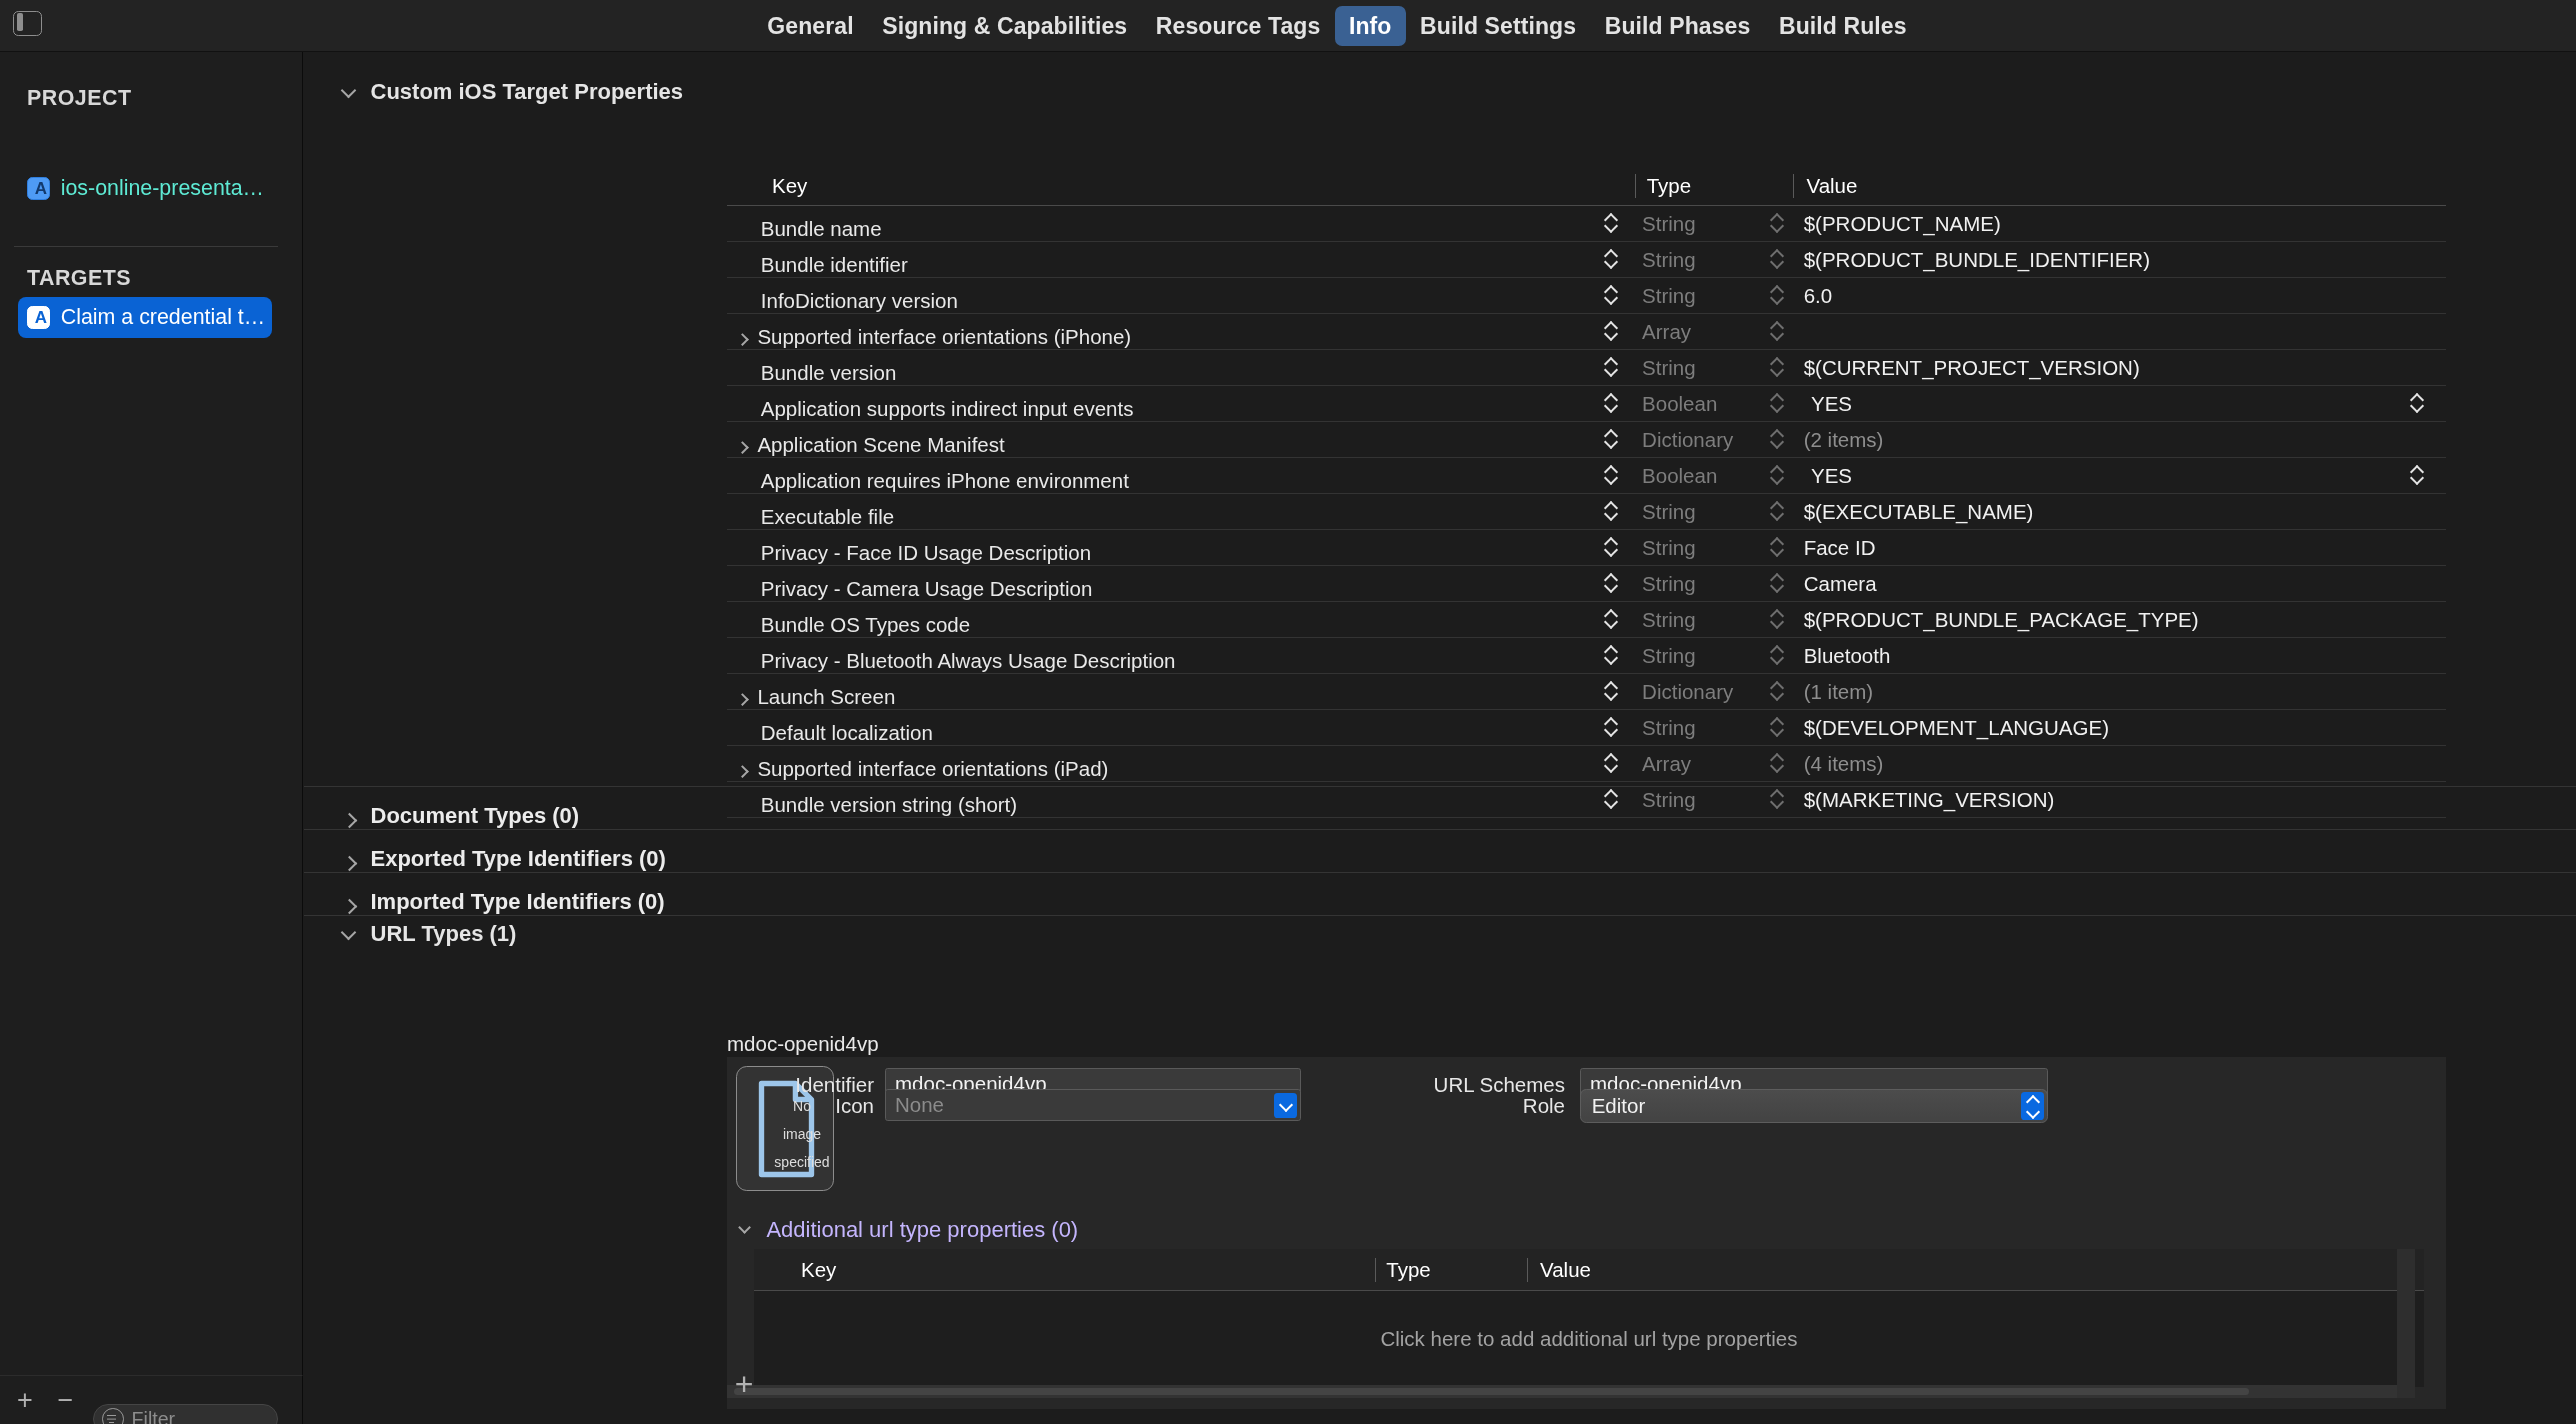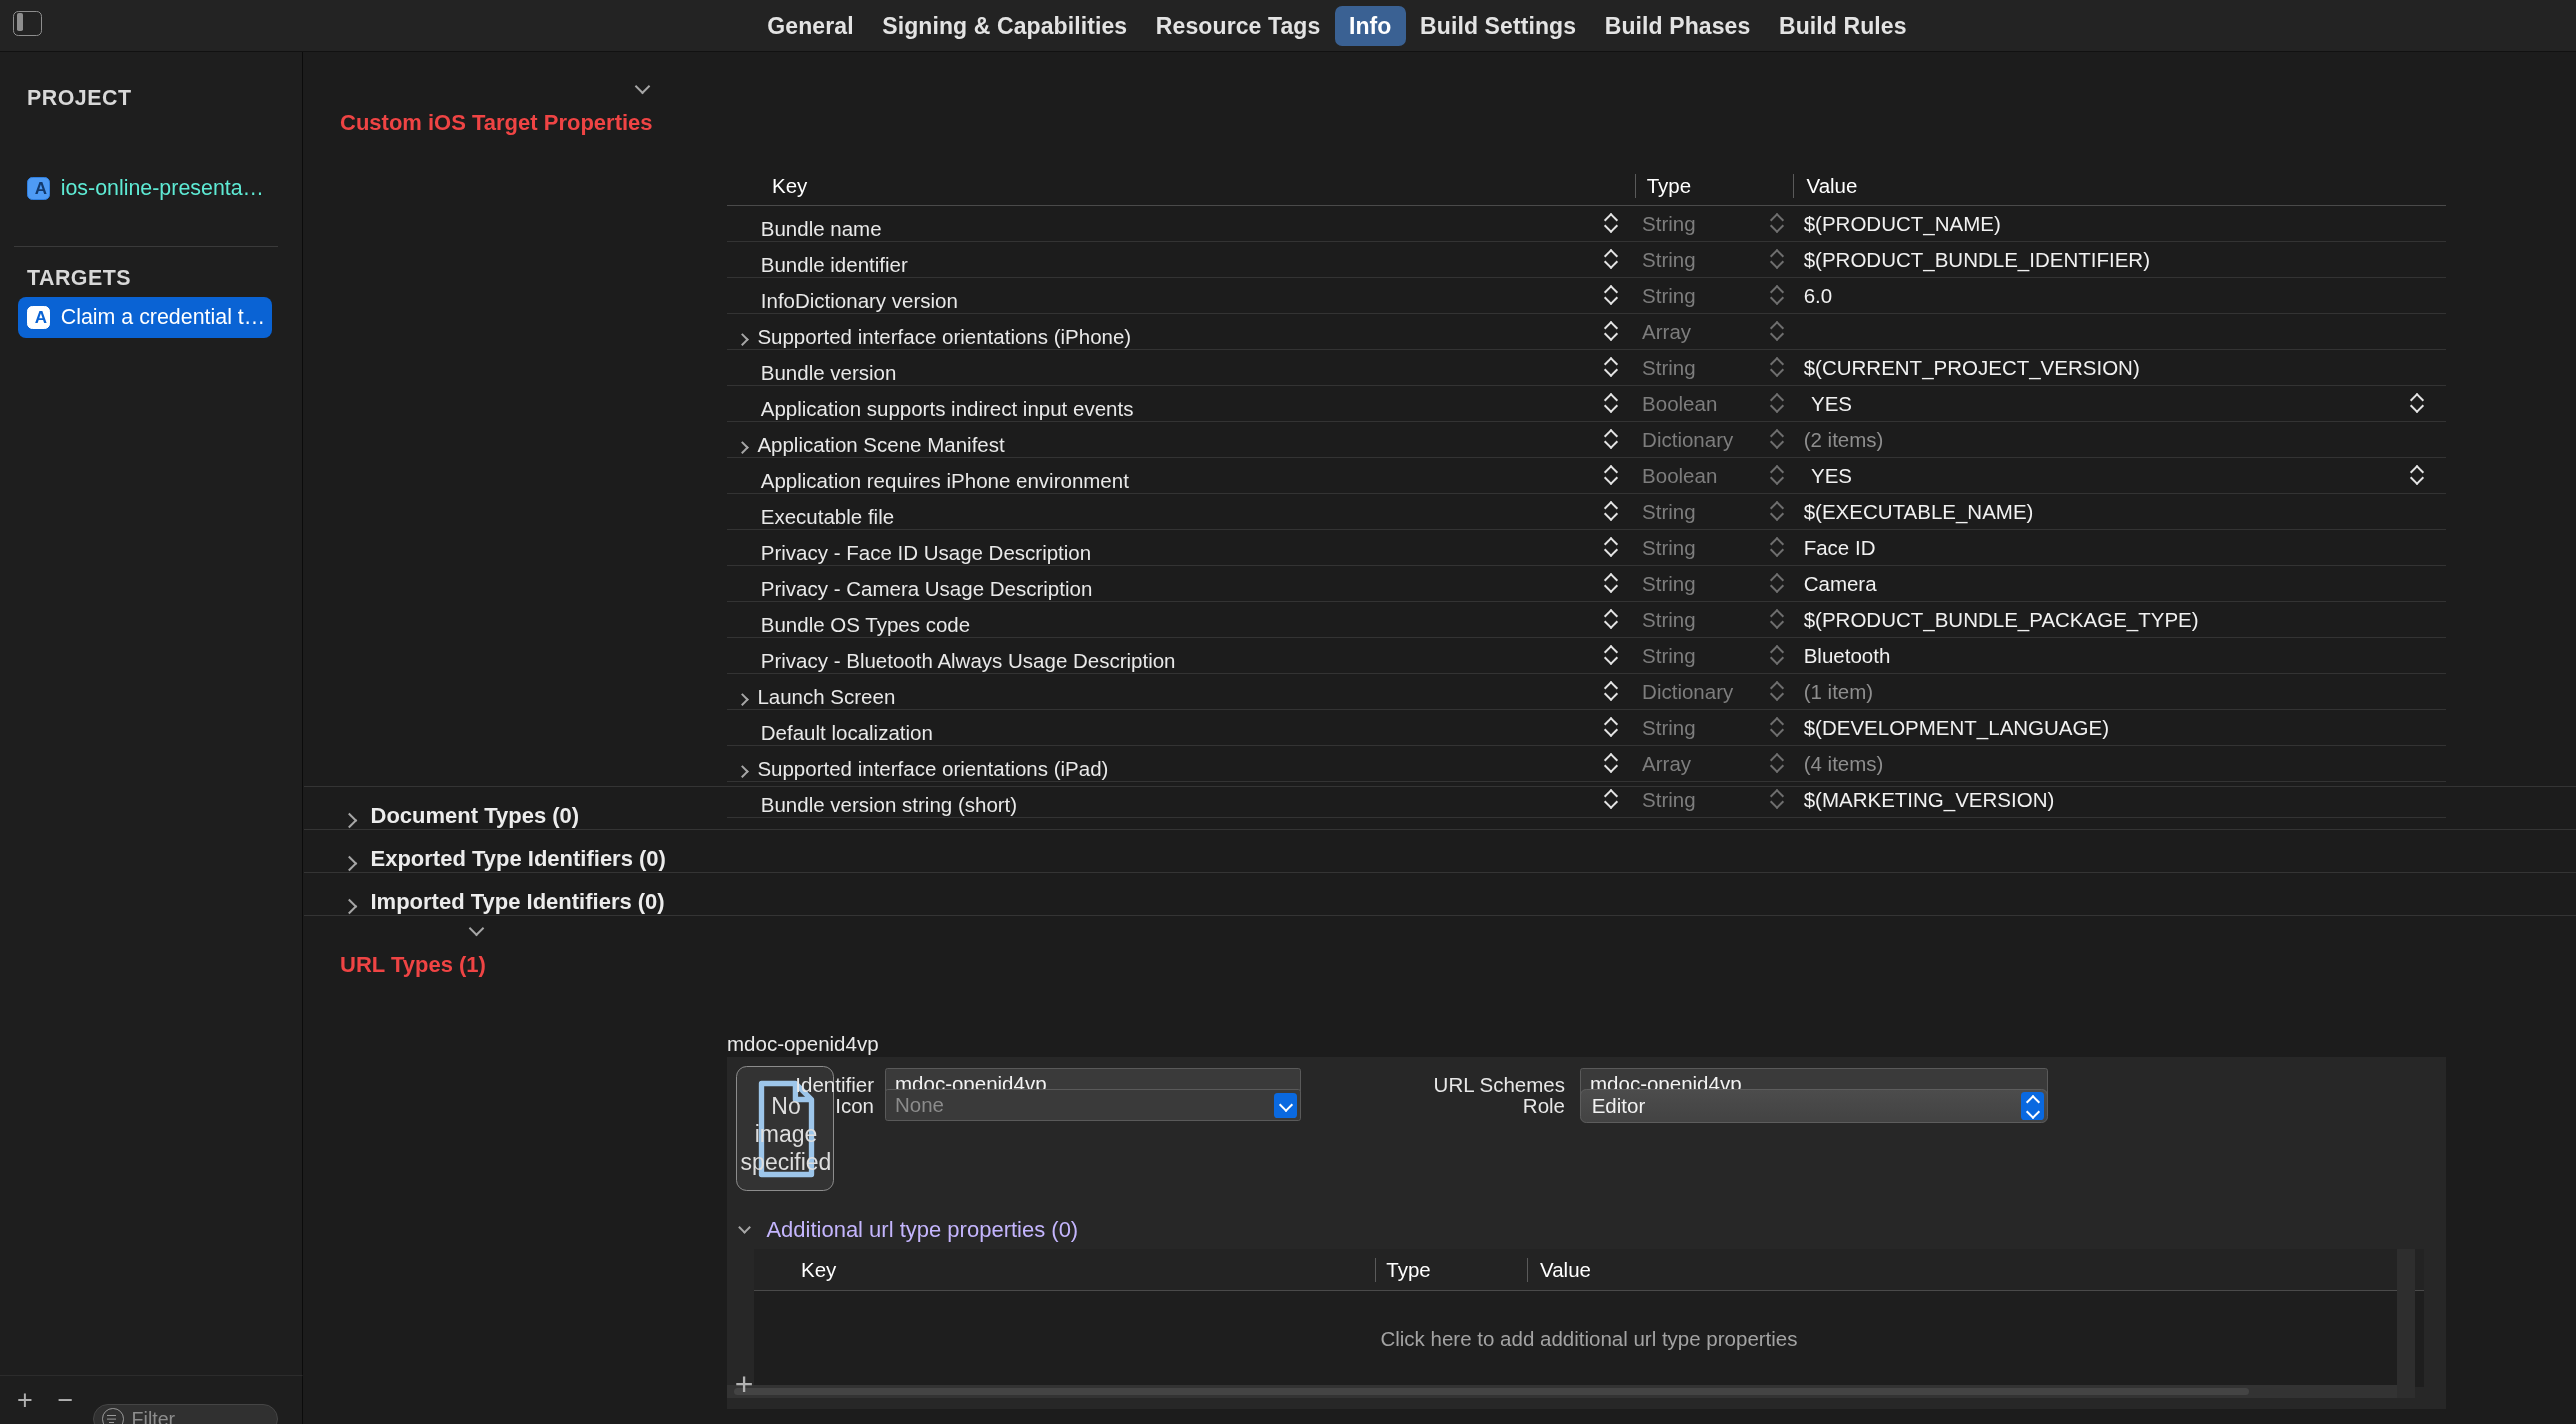--- a/index.html
+++ b/index.html
@@ -209,26 +209,25 @@
   }
   .disclosure.open::before { transform: rotate(45deg); top: 1.8px; left: 2.7px; }
   .disclosure.small::before {
     width: 7.1px; height: 7.1px;
     border-right-width: 2px; border-bottom-width: 2px;
   }
 
   .section-header {
     position: absolute;
     display: flex;
-    align-items: flex-end;
+    align-items: center;
     gap: 12.5px;
     font-size: 22px;
     font-weight: bold;
-    color: #ef4444;
-    flex-direction: column;
+    color: #e5e5e5;
   }
 
   
   #prop-table {
     position: absolute;
     left: 423px; top: 114px;
     width: 1719px;
   }
   .tbl-head {
     display: flex;
@@ -348,24 +347,24 @@
     border-radius: 10.7px;
     box-sizing: border-box;
   }
   #noimage-doc {
     position: absolute;
     left: 19.6px; top: 11.6px;
     width: 59px; height: 100px;
   }
   #noimage-label {
     position: absolute;
-    left: 0; top: 25px;
+    left: 16px; top: 25px;
     width: 98px;
     text-align: center;
-    font-size: 23px;
+    font-size: 14px;
     line-height: 28px;
     color: #dedede;
   }
 
   .field-label {
     position: absolute;
     font-size: 20.5px;
     color: #e7e7e7;
     text-align: right;
     white-space: nowrap;

